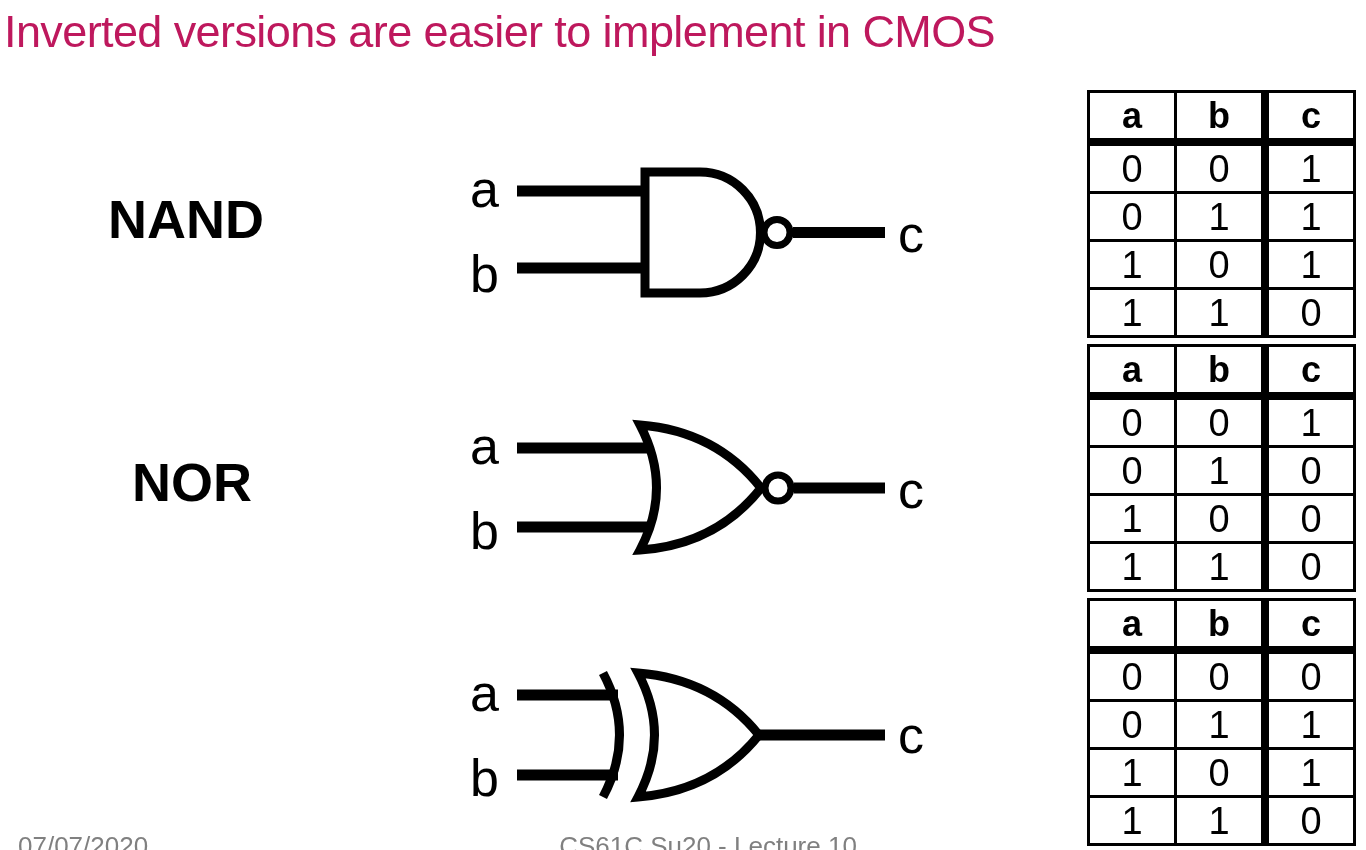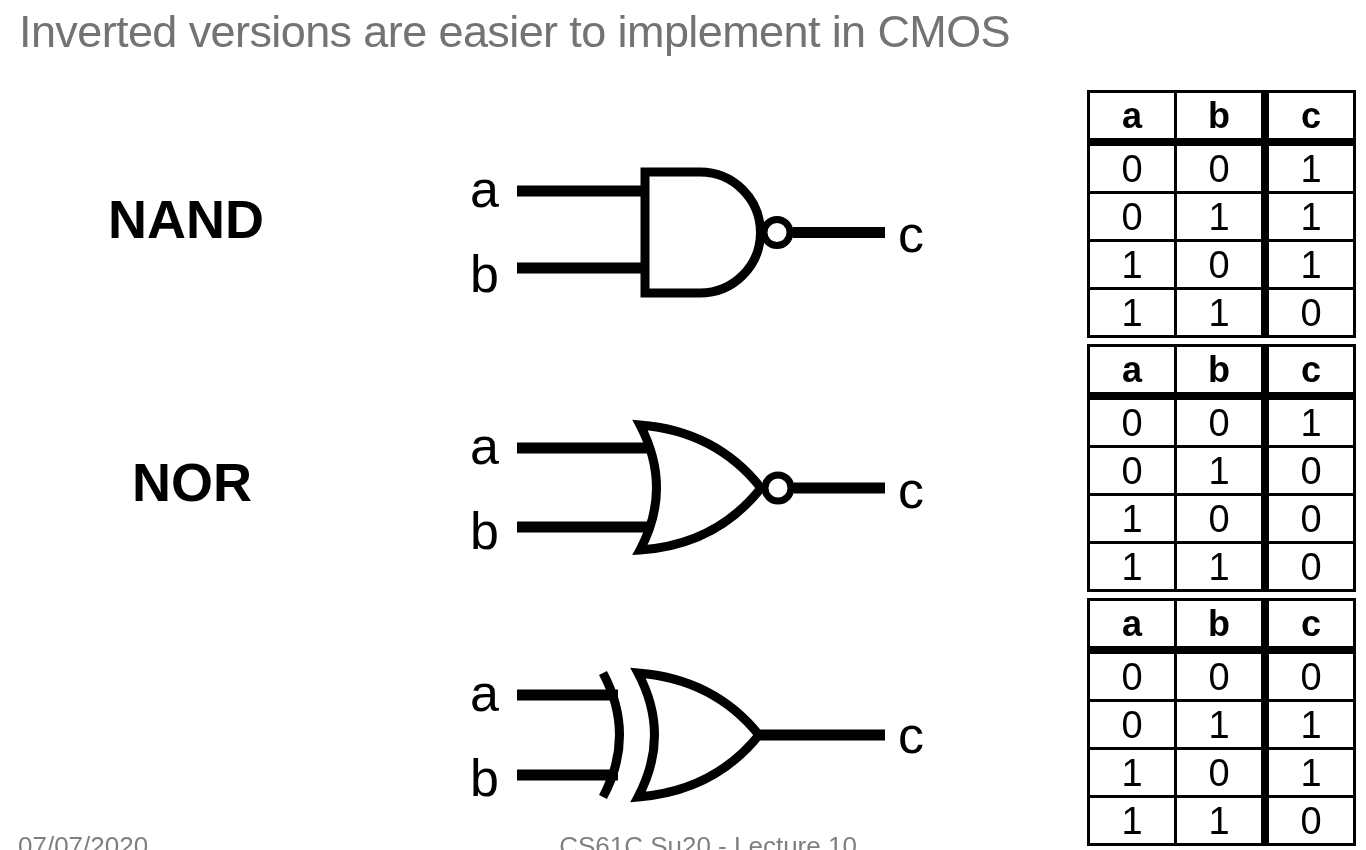--- a/index.html
+++ b/index.html
@@ -2,22 +2,22 @@
 <html><head>
 <meta charset="utf-8">
 <style>
   html,body{margin:0;padding:0;background:#fff;}
   .slide{
     position:relative; width:1366px; height:850px;
     background:#ffffff; overflow:hidden;
     font-family:"Liberation Sans", sans-serif; color:#000;
   }
   .title{
-    position:absolute; left:19px; top:6px;
-    font-size:45px; letter-spacing:-0.6px; white-space:nowrap; color:#737373;
+    position:absolute; left:4px; top:6px;
+    font-size:45px; letter-spacing:-0.6px; white-space:nowrap; color:#be185d;
   }
   .gate-label{
     position:absolute; font-size:54px; font-weight:bold; line-height:1; color:#000;
   }
   .label-nand{left:108px; top:192px;}
   .label-nor {left:132px; top:455px;}
   .label-xor {left:172px; top:712px;}
 
   svg.gate{position:absolute; width:460px; height:165px; overflow:visible;}
   #gate-nand{left:460px; top:155px;}

